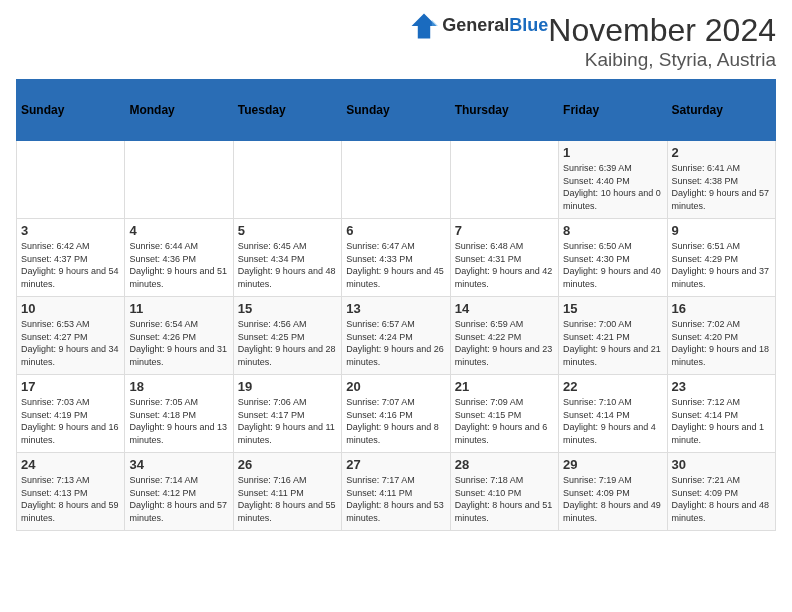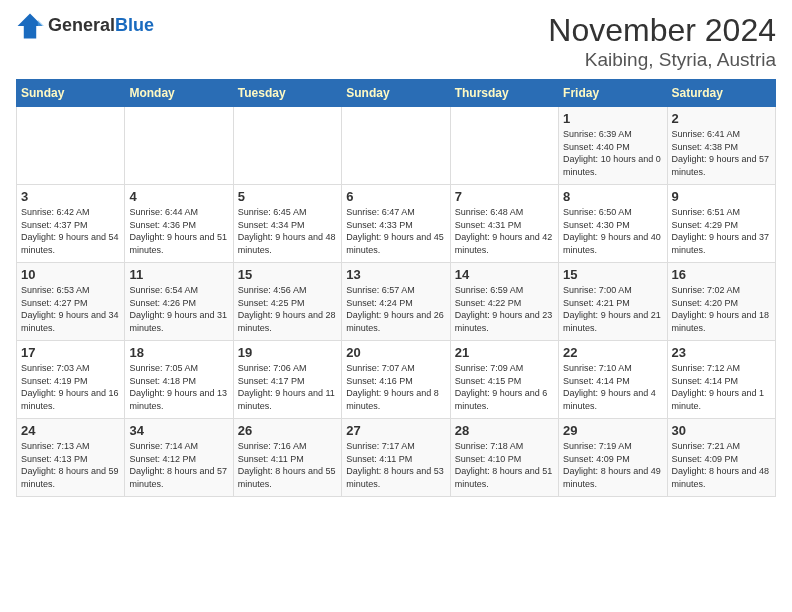--- a/index.html
+++ b/index.html
@@ -10,21 +10,21 @@
       height: 612px;
       overflow: hidden;
     }
     .container {
       width: 792px;
       padding: 12px 16px 8px 16px;
     }
     .header {
       display: flex;
       align-items: flex-start;
-      justify-content: space-between;
+      justify-content: flex-end;
       margin-bottom: 8px;
     }
     .logo {
       display: flex;
       align-items: center;
       gap: 4px;
     }
     .logo-text {
       font-size: 18px;
       font-weight: bold;
@@ -48,24 +48,24 @@
       font-size: 19px;
       color: #555;
     }
     table {
       width: 100%;
       border-collapse: collapse;
       table-layout: fixed;
     }
     thead tr th {
       background: #2a6db5;
-      color: #fef9c3;
+      color: #000000;
       font-size: 12px;
       font-weight: bold;
-      padding: 6px 4px;
+      padding: 23px 4px;
       text-align: left;
       border: 1px solid #2a6db5;
     }
     tbody tr td {
       border: 1px solid #ddd;
       vertical-align: top;
       padding: 4px 4px 2px 4px;
       font-size: 9.5px;
       color: #333;
       height: 78px;

